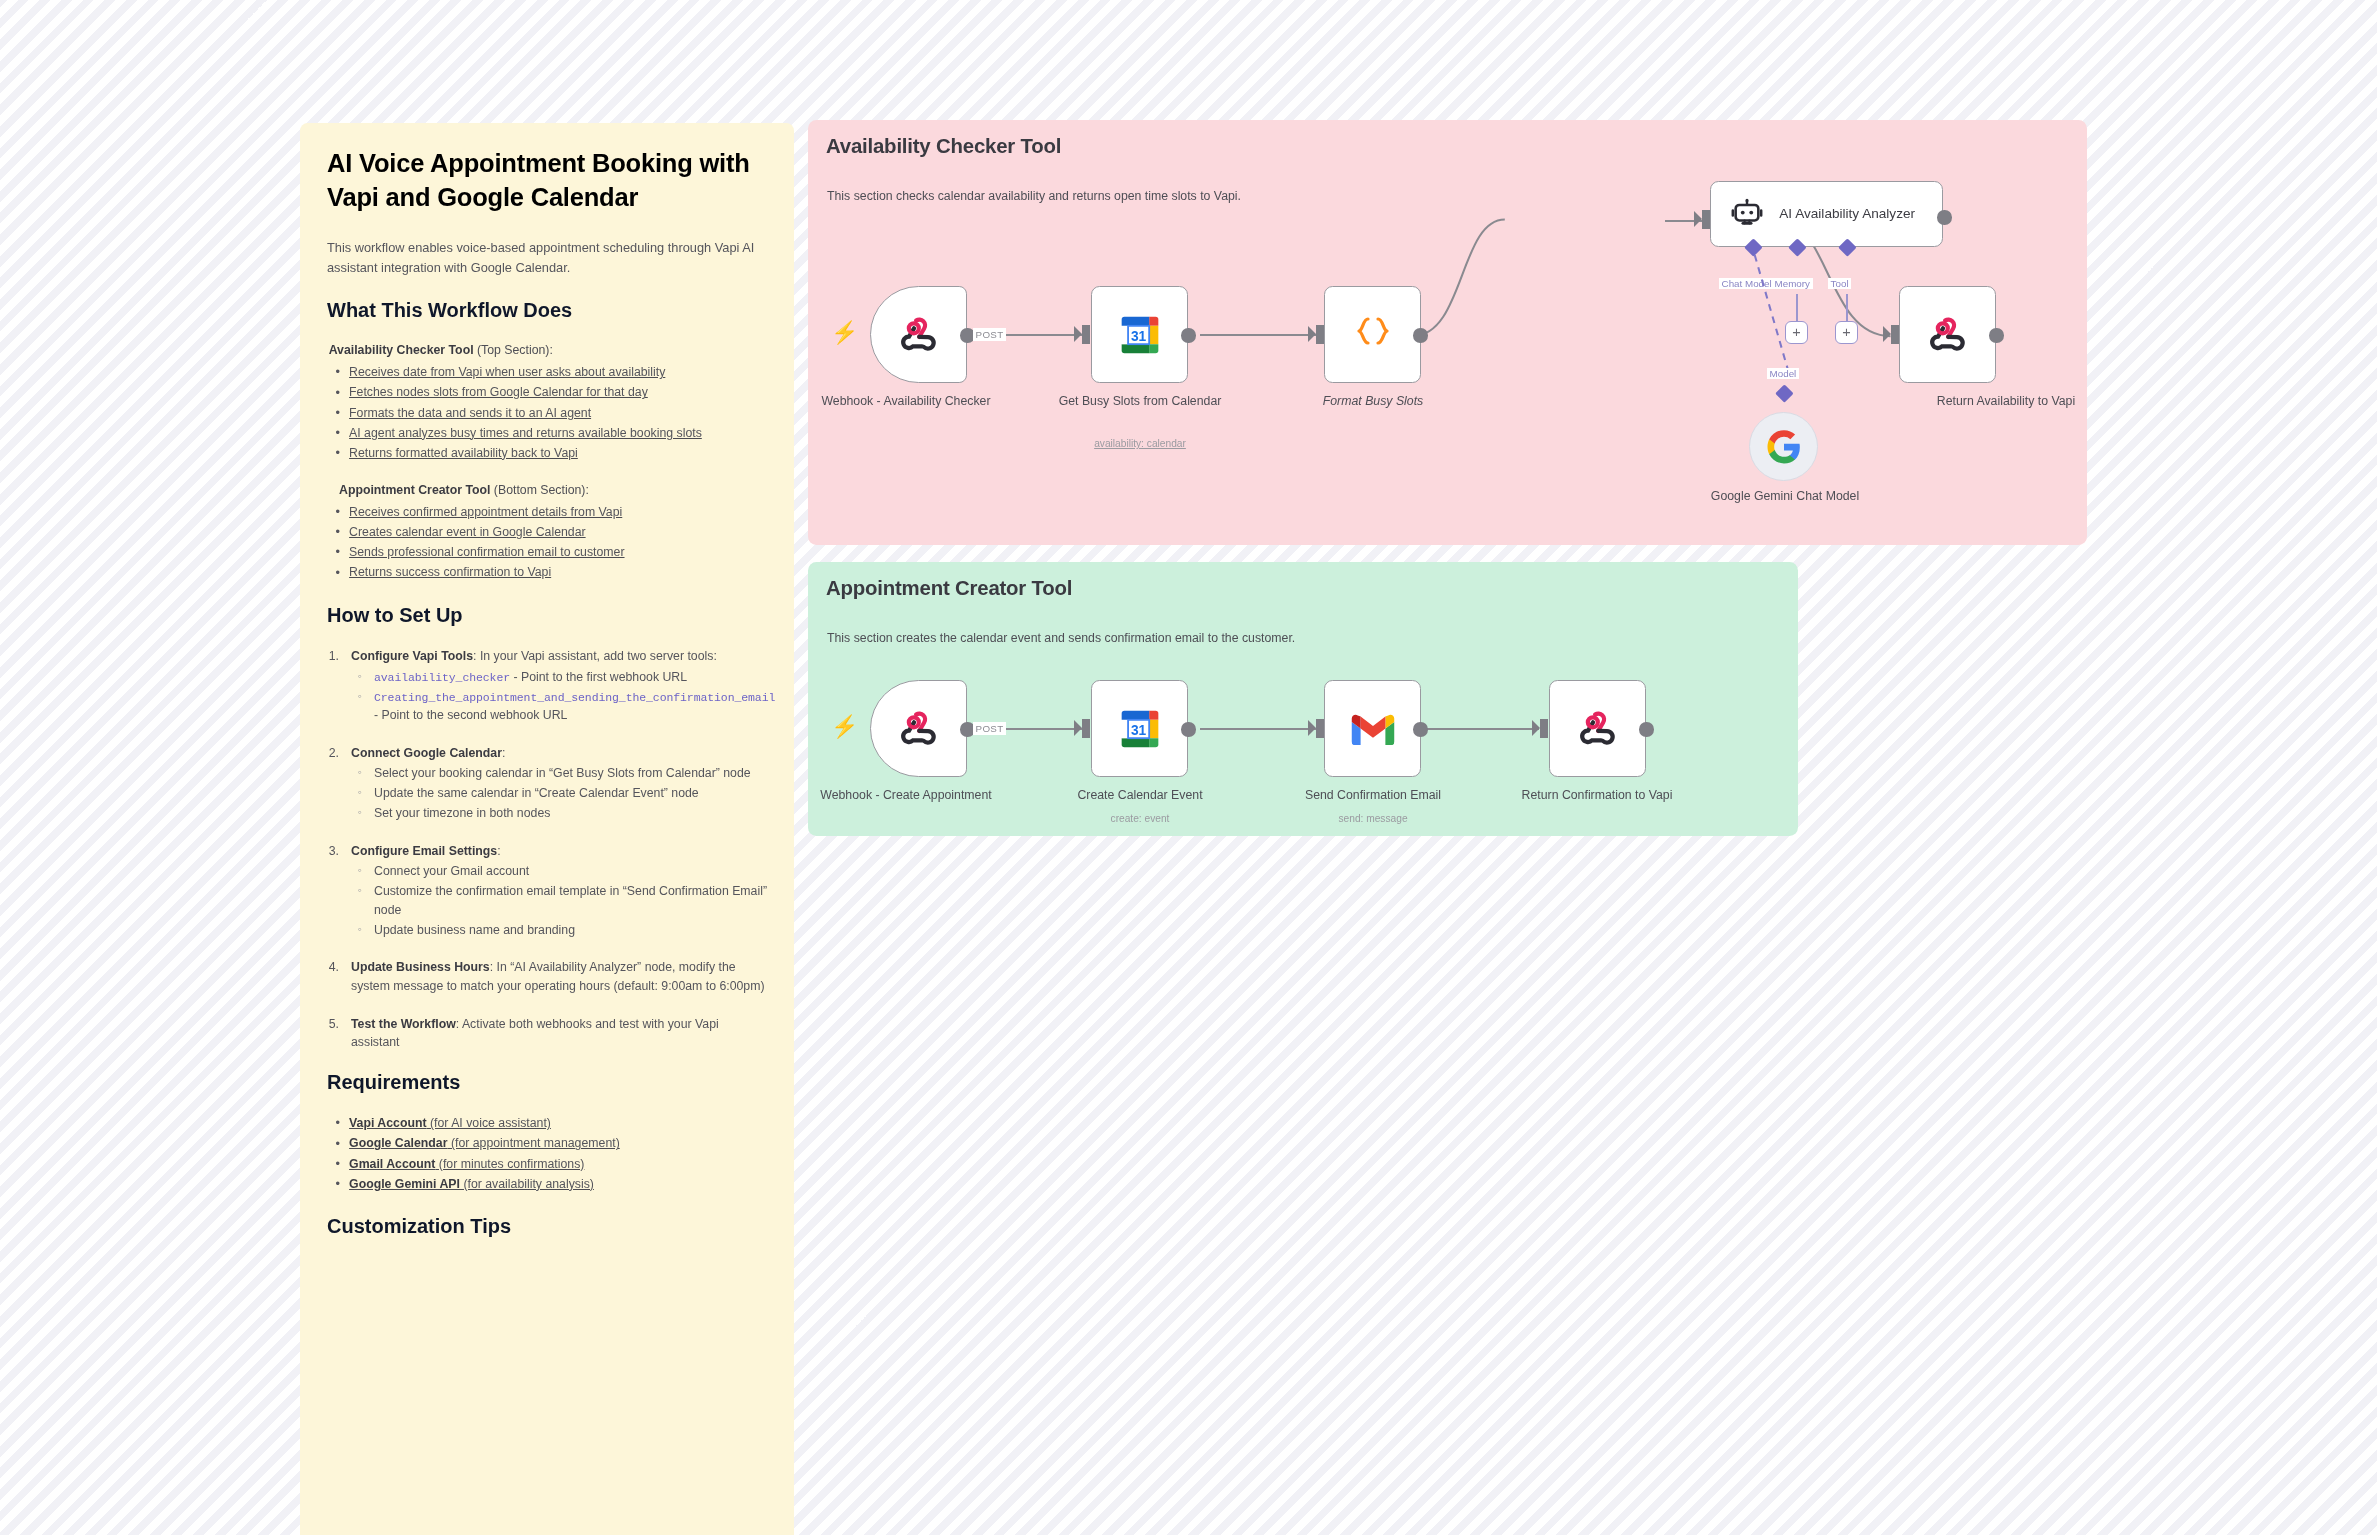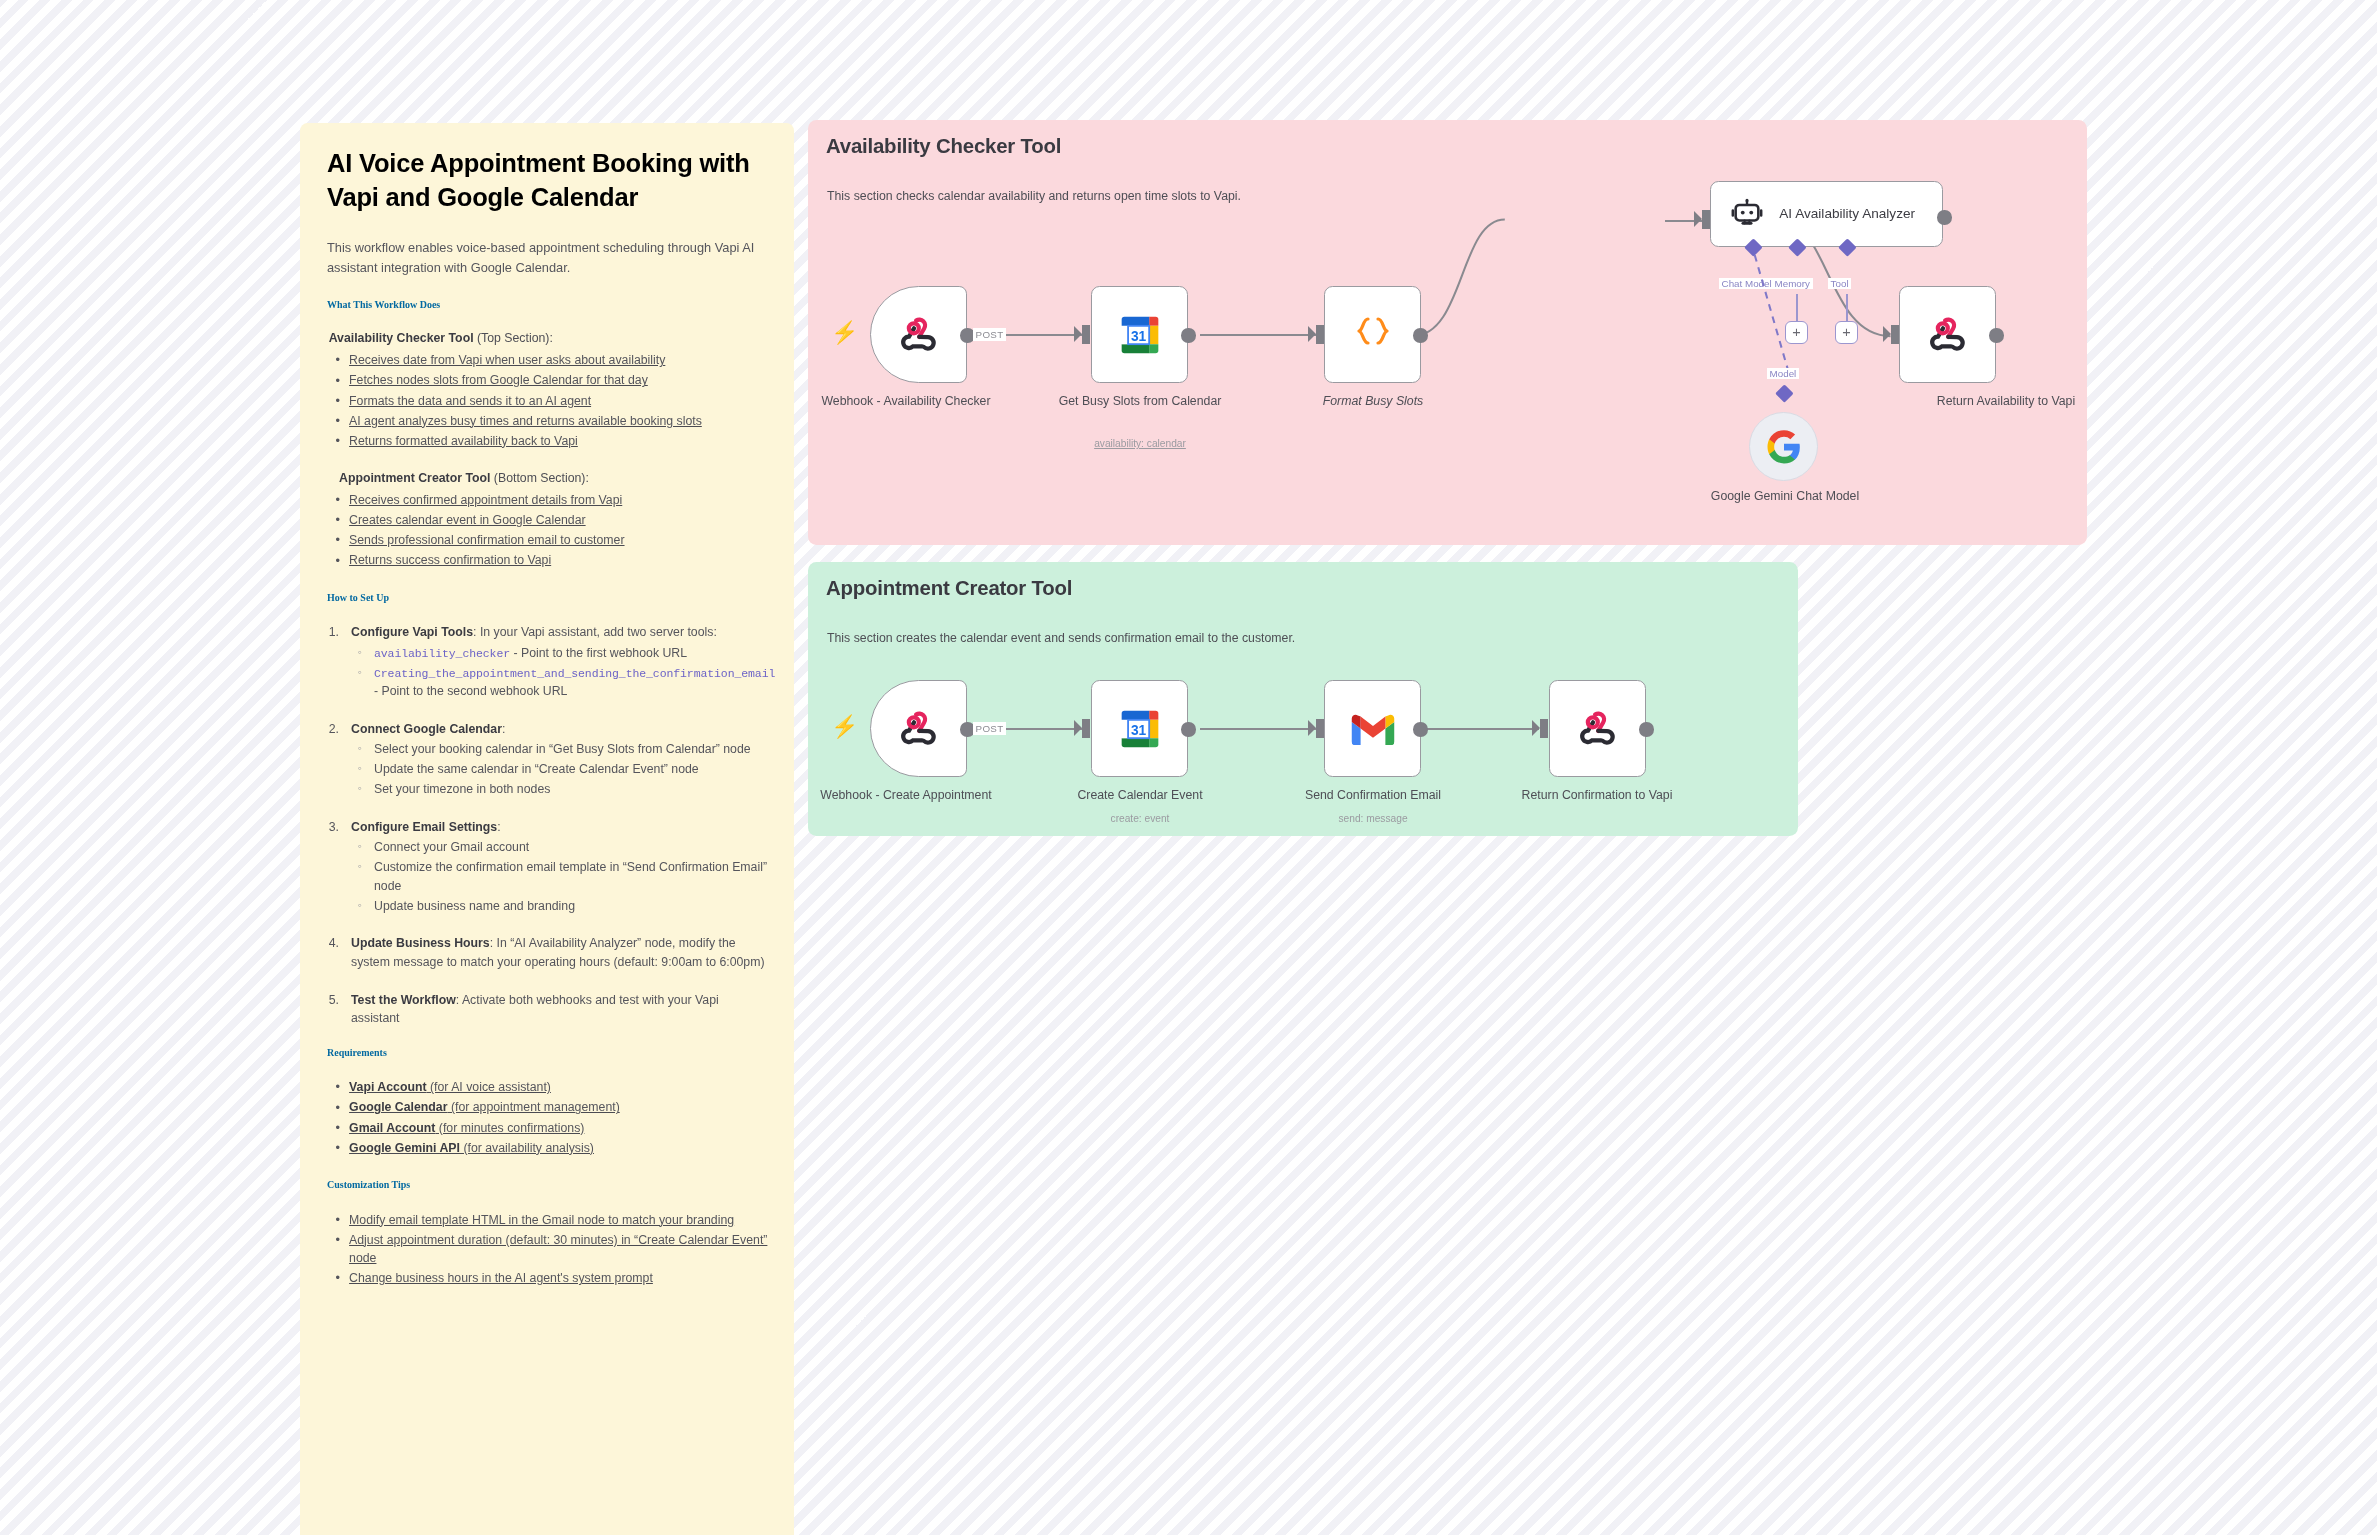--- a/index.html
+++ b/index.html
@@ -29,22 +29,22 @@
     overflow: hidden;
     color: #4b4b52;
   }
   #sticky-note h1 {
     font-size: 25.5px; line-height: 1.32;
     font-weight: 700; color: #000000;
     letter-spacing: -0.2px;
     margin-bottom: 24px;
   }
   #sticky-note h2 {
-    font-size: 10px; font-weight: 700;
-    color: #0369a1; margin: 22px 0 20.4px 0; font-family: Liberation Serif, serif;
+    font-size: 20px; font-weight: 700;
+    color: #0f172a; margin: 22px 0 20.4px 0;
   }
   .sn-para {
     font-size: 12.8px; line-height: 1.5;
     color: #55555c; margin-bottom: 22px;
   }
   .sn-sub {
     font-size: 12.3px; line-height: 1.45;
     color: #4e4e55; margin-bottom: 3.4px;
   }
   .sn-sub b { font-weight: 700; color: #3b3b42; }
@@ -292,25 +292,20 @@
 
   <h2 style="margin-top:6.8px;">Requirements</h2>
   <ul class="sn-bul">
     <li><b>Vapi Account</b><span> (for AI voice assistant)</span></li>
     <li><b>Google Calendar</b><span> (for appointment management)</span></li>
     <li><b>Gmail Account</b><span> (for minutes confirmations)</span></li>
     <li><b>Google Gemini API</b><span> (for availability analysis)</span></li>
   </ul>
 
   <h2>Customization Tips</h2>
-  <ul class="sn-bul">
-    <li>Modify email template HTML in the Gmail node to match your branding</li>
-    <li>Adjust appointment duration (default: 30 minutes) in “Create Calendar Event” node</li>
-    <li>Change business hours in the AI agent's system prompt</li>
-  </ul>
 </div>
 
 <div class="panel" id="panel-availability">
   <div class="panel-title">Availability Checker Tool</div>
   <div class="panel-desc">This section checks calendar availability and returns open time slots to Vapi.</div>
 </div>
 
 <div class="wire" style="left:967px; top:334px; width:116px;"></div>
 <div class="wire" style="left:1200px; top:334px; width:117px;"></div>
 <div class="wire" style="left:1665px; top:220px; width:44px;"></div>

